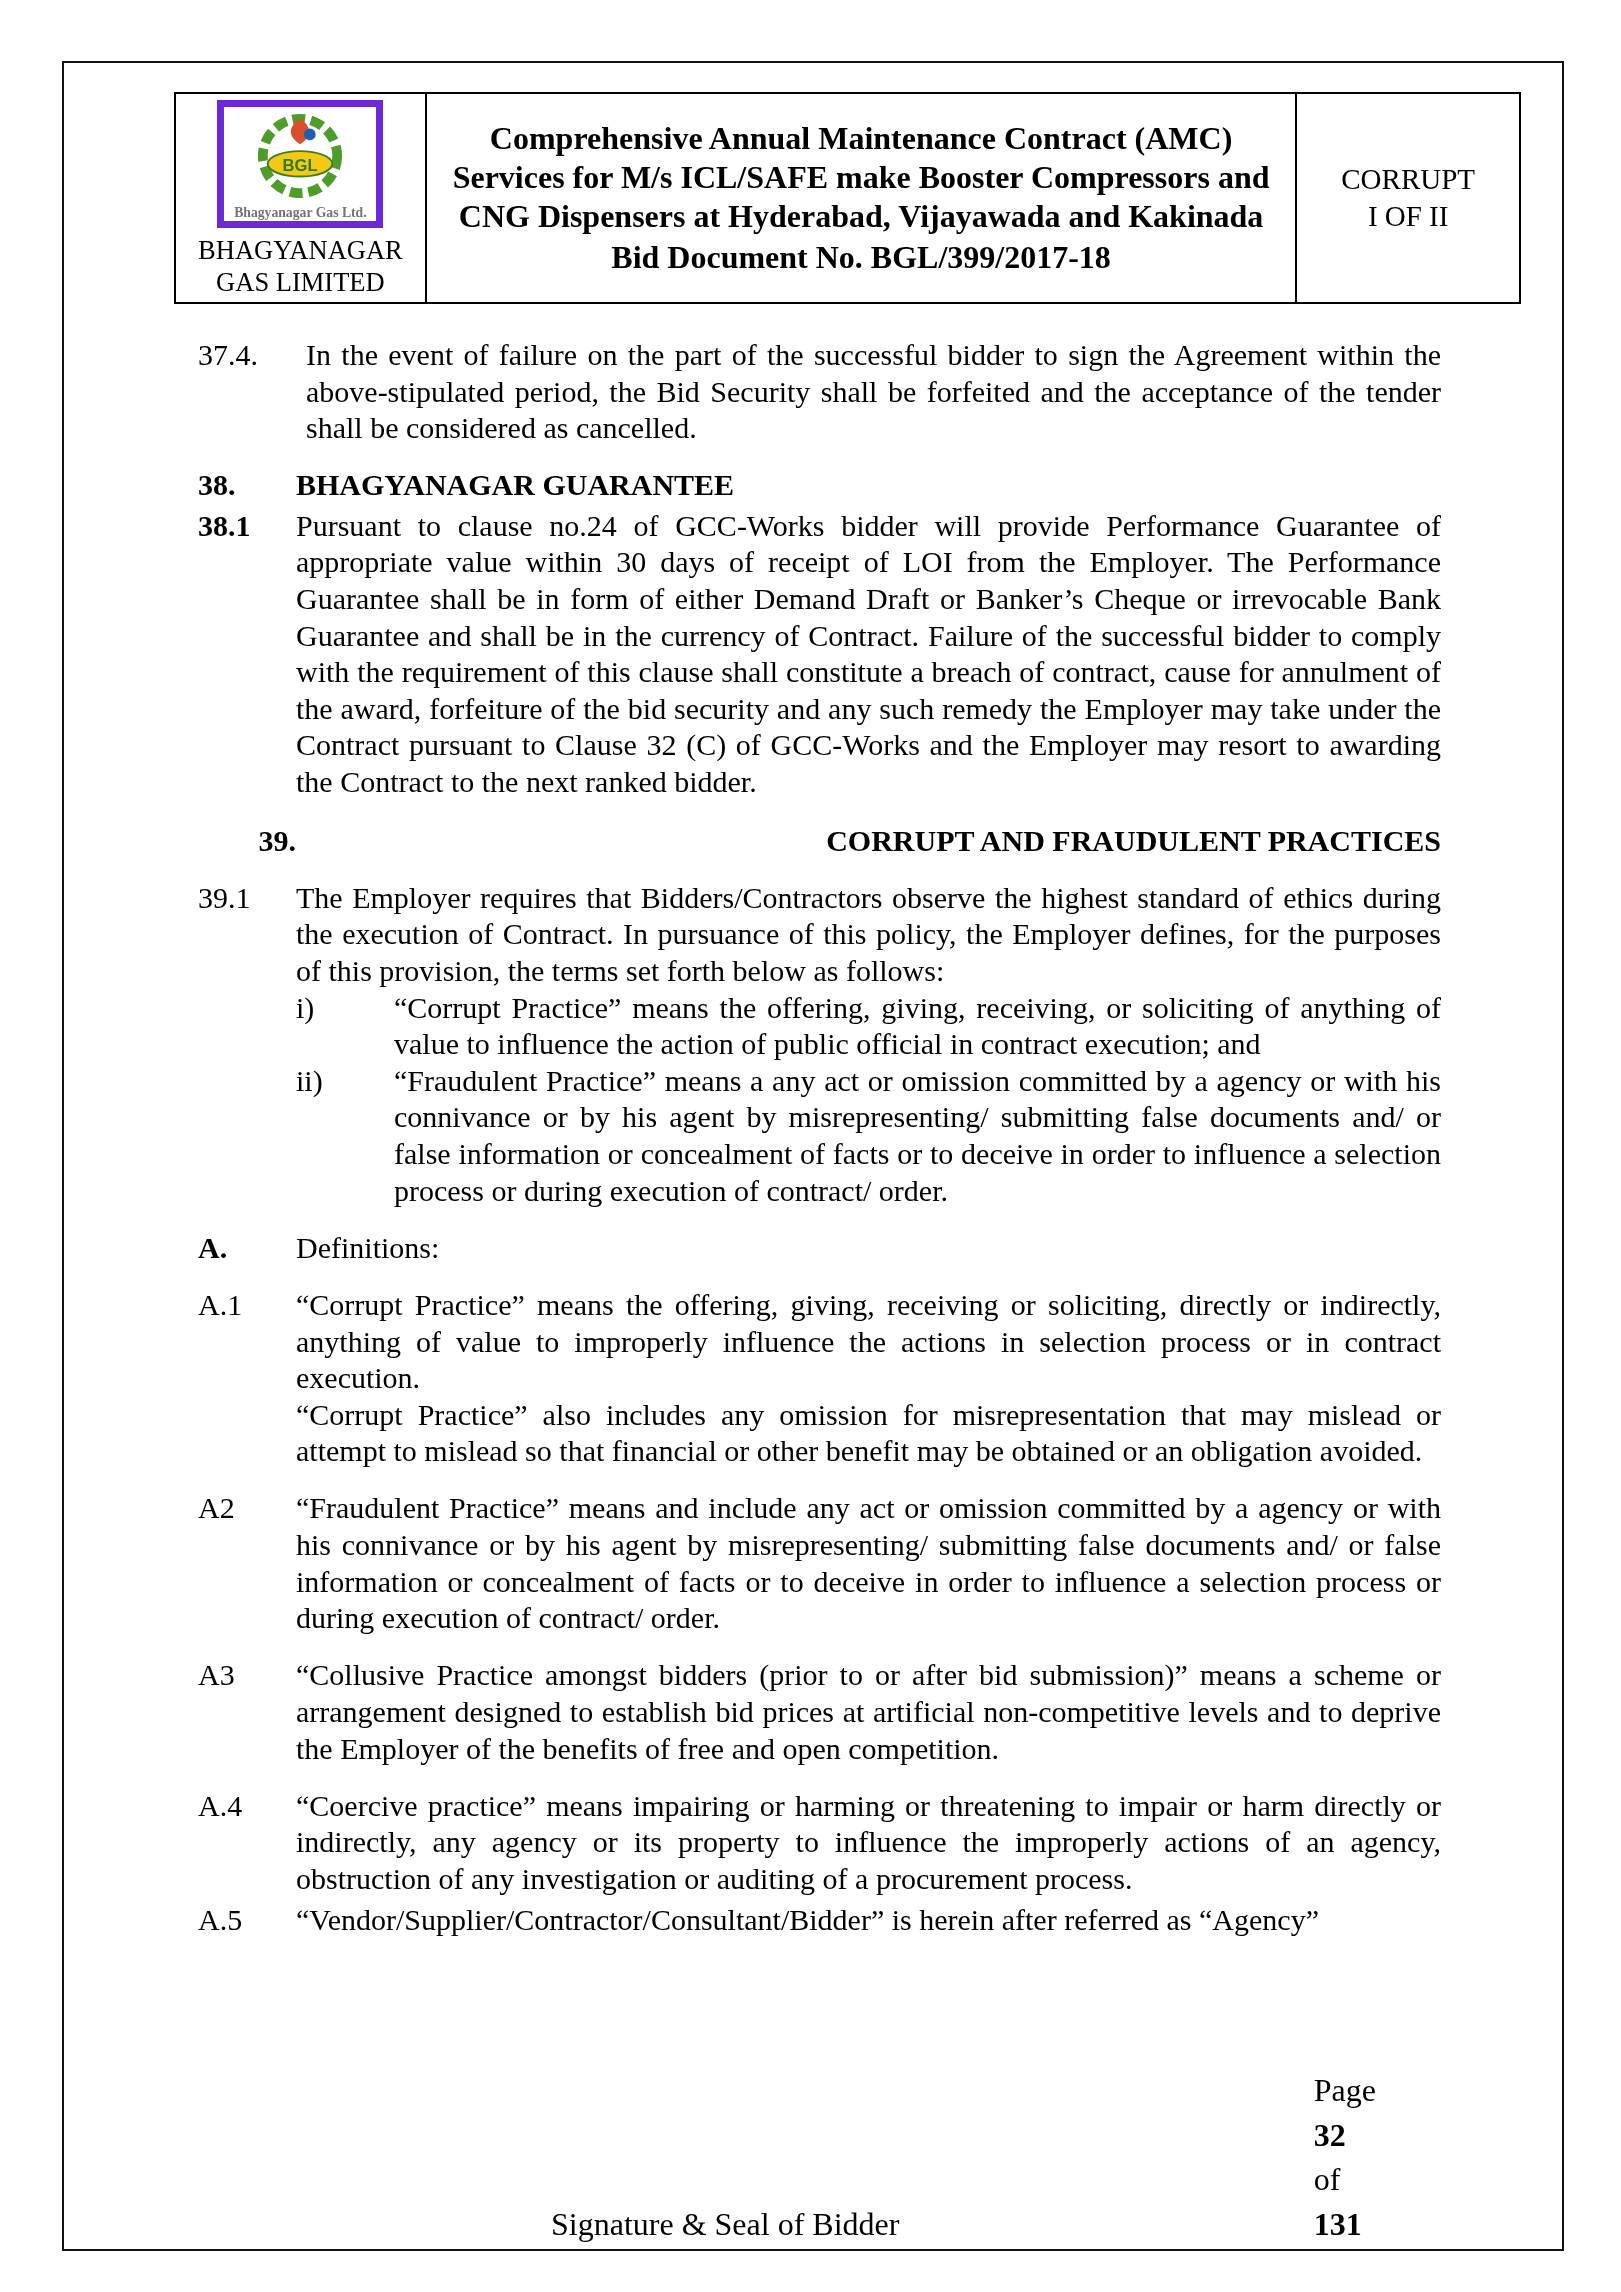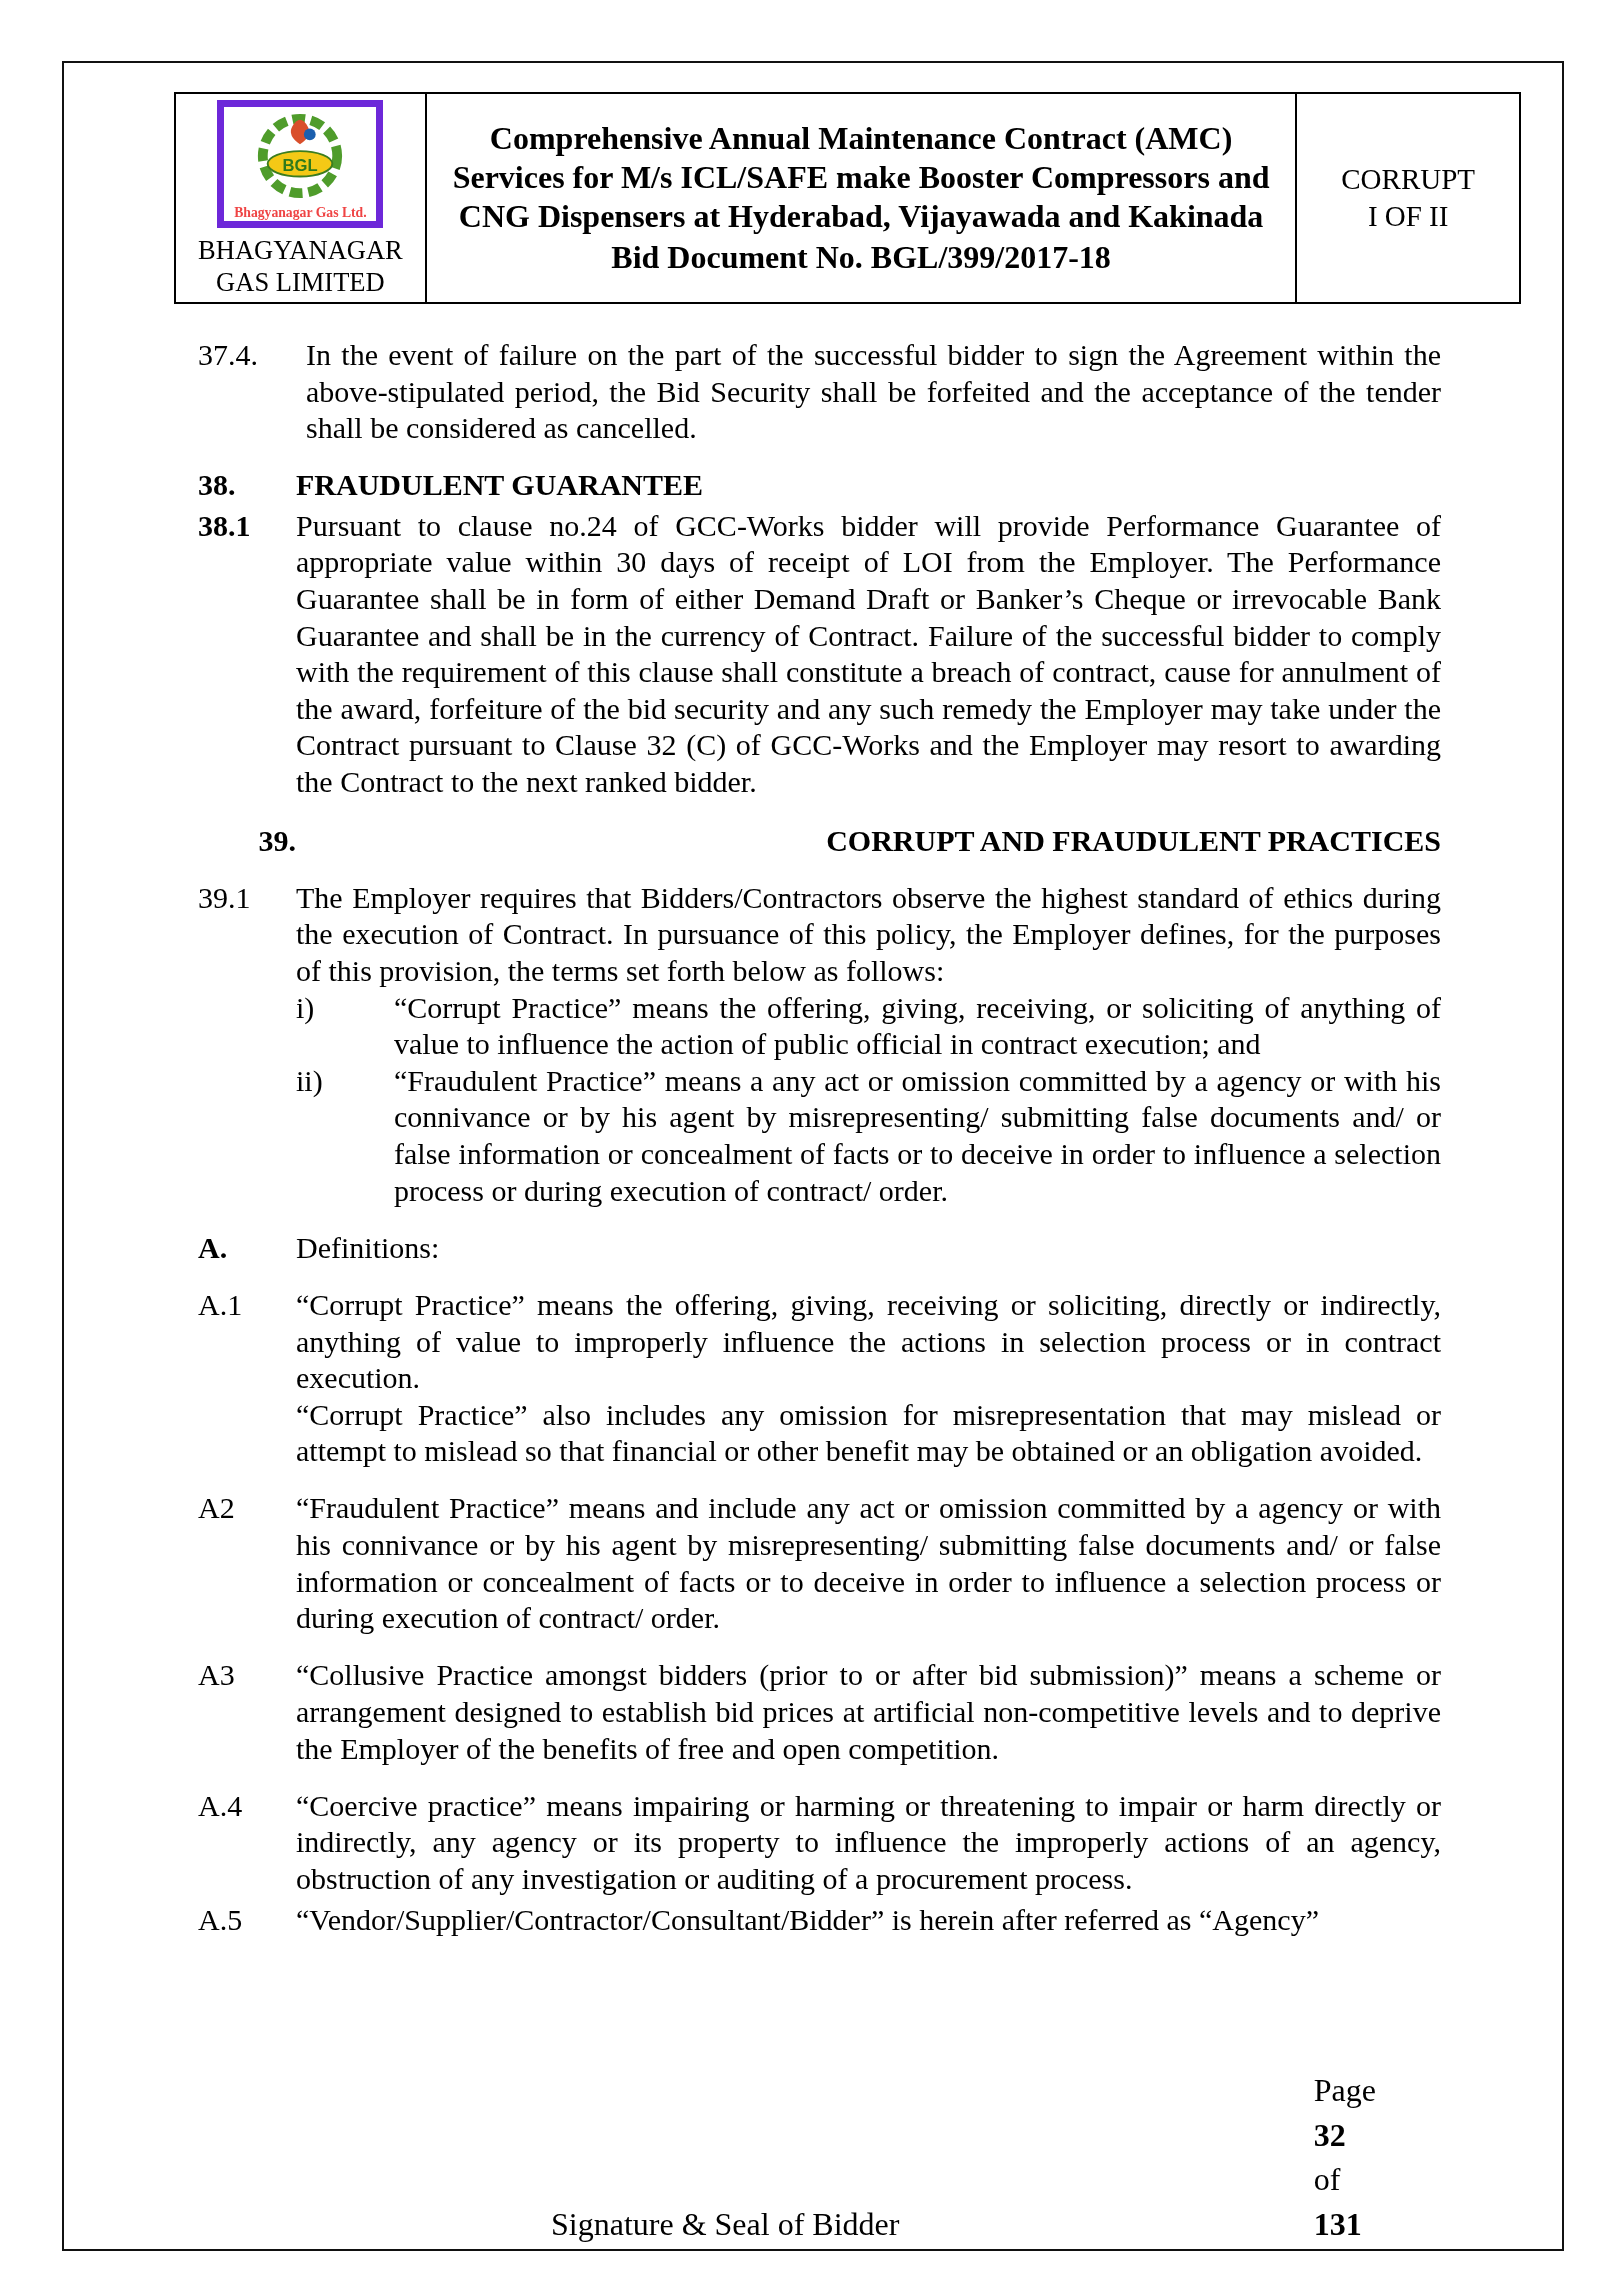--- a/index.html
+++ b/index.html
@@ -37,21 +37,21 @@
   td.logo-cell  { width: 237px; text-align: center; padding: 3.9px 5.9px; }
   td.title-cell { width: 849px; text-align: center; }
   td.vol-cell   { width: 202px; text-align: center; }
   .logo-box {
     display: inline-block;
     border: 7px solid #6d28d9;
     padding: 2px 9.8px 1px 9.8px;
     margin-top: 2px;
   }
   .logo-caption {
-    color: #ef4444;
+    color: #737373;
     font-size: 13.7px;
     font-weight: bold;
     line-height: 1.1;
     margin-top: -2px;
   }
   .org-name {
     font-size: 26.5px;
     line-height: 1.22;
     margin-top: 5.9px;
   }
@@ -152,21 +152,21 @@
 
     <div class="content">
 
       <div class="item" style="margin-top:0;gap:10px;">
         <div class="num">37.4.</div>
         <div class="txt just">In the event of failure on the part of the successful bidder to sign the Agreement within the above-stipulated period, the Bid Security shall be forfeited and the acceptance of the tender shall be considered as cancelled.</div>
       </div>
 
       <div class="item">
         <div class="num bold">38.</div>
-        <div class="txt bold">FRAUDULENT GUARANTEE</div>
+        <div class="txt bold">BHAGYANAGAR GUARANTEE</div>
       </div>
 
       <div class="item tight">
         <div class="num bold">38.1</div>
         <div class="txt just">Pursuant to clause no.24 of GCC-Works bidder will provide Performance Guarantee of appropriate value within 30 days of receipt of LOI from the Employer. The Performance Guarantee shall be in form of either Demand Draft or Banker’s Cheque or irrevocable Bank Guarantee and shall be in the currency of Contract. Failure of the successful bidder to comply with the requirement of this clause shall constitute a breach of contract, cause for annulment of the award, forfeiture of the bid security and any such remedy the Employer may take under the Contract pursuant to Clause 32 (C) of GCC-Works and the Employer may resort to awarding the Contract to the next ranked bidder.</div>
       </div>
 
       <div class="item" style="margin-top:22px;text-align:right;">
         <div class="num bold">39.</div>
         <div class="txt bold">CORRUPT AND FRAUDULENT PRACTICES</div>

